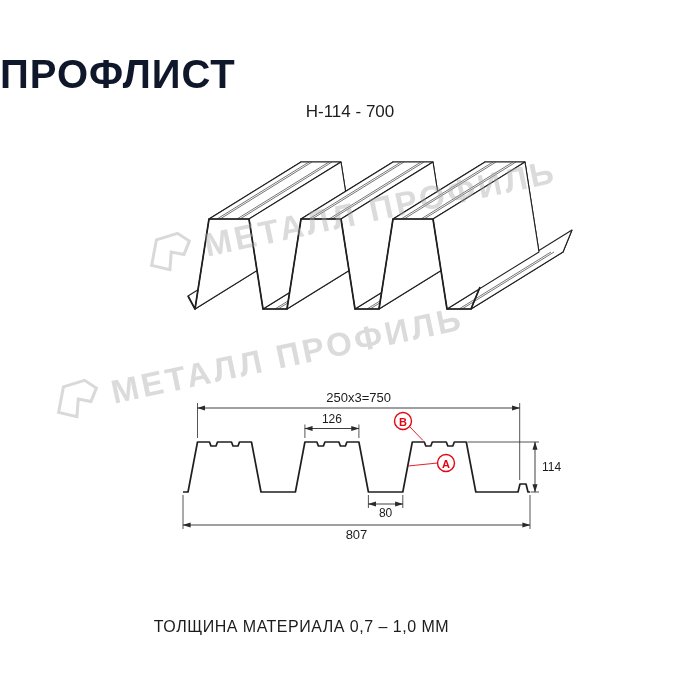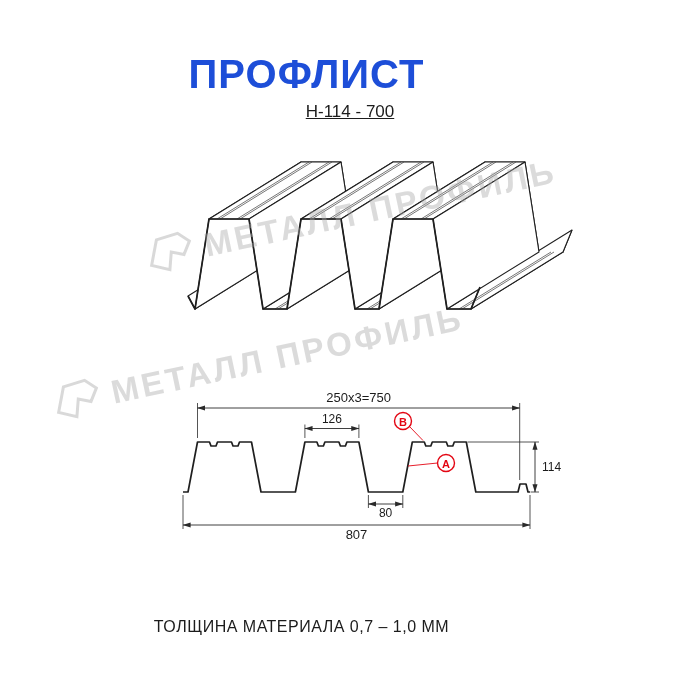--- a/index.html
+++ b/index.html
@@ -1,26 +1,26 @@
 <!DOCTYPE html>
 <html><head>
 <meta charset="utf-8">
 <style>
   html,body{margin:0;padding:0;}
   body{
     width:700px;height:700px;background:#ffffff;position:relative;overflow:hidden;
     font-family:"Liberation Sans", sans-serif;color:#1f1f1f;
   }
   .title{
-    position:absolute;top:52px;left:0;width:613px;text-align:center;
-    font-size:40px;font-weight:800;letter-spacing:1px;color:#1d4ed8;
+    position:absolute;top:52px;left:0;width:613px;
+    font-size:40px;font-weight:800;letter-spacing:1px;color:#0f172a;
   }
   .subtitle{
     position:absolute;top:102px;left:0;width:700px;text-align:center;
-    font-size:17px;font-weight:400;color:#1c1c1c;text-decoration:underline;
+    font-size:17px;font-weight:400;color:#1c1c1c;
   }
   .footer{
     position:absolute;top:618px;left:0;width:603px;text-align:center;
     font-size:16px;letter-spacing:.5px;color:#1c1c1c;
   }
   .drawing-svg{position:absolute;top:0;left:0;}
   .watermark{
     position:absolute;display:flex;align-items:center;gap:12px;
     transform:rotate(-12deg);transform-origin:left center;
     color:rgba(170,170,170,.42);pointer-events:none;white-space:nowrap;

